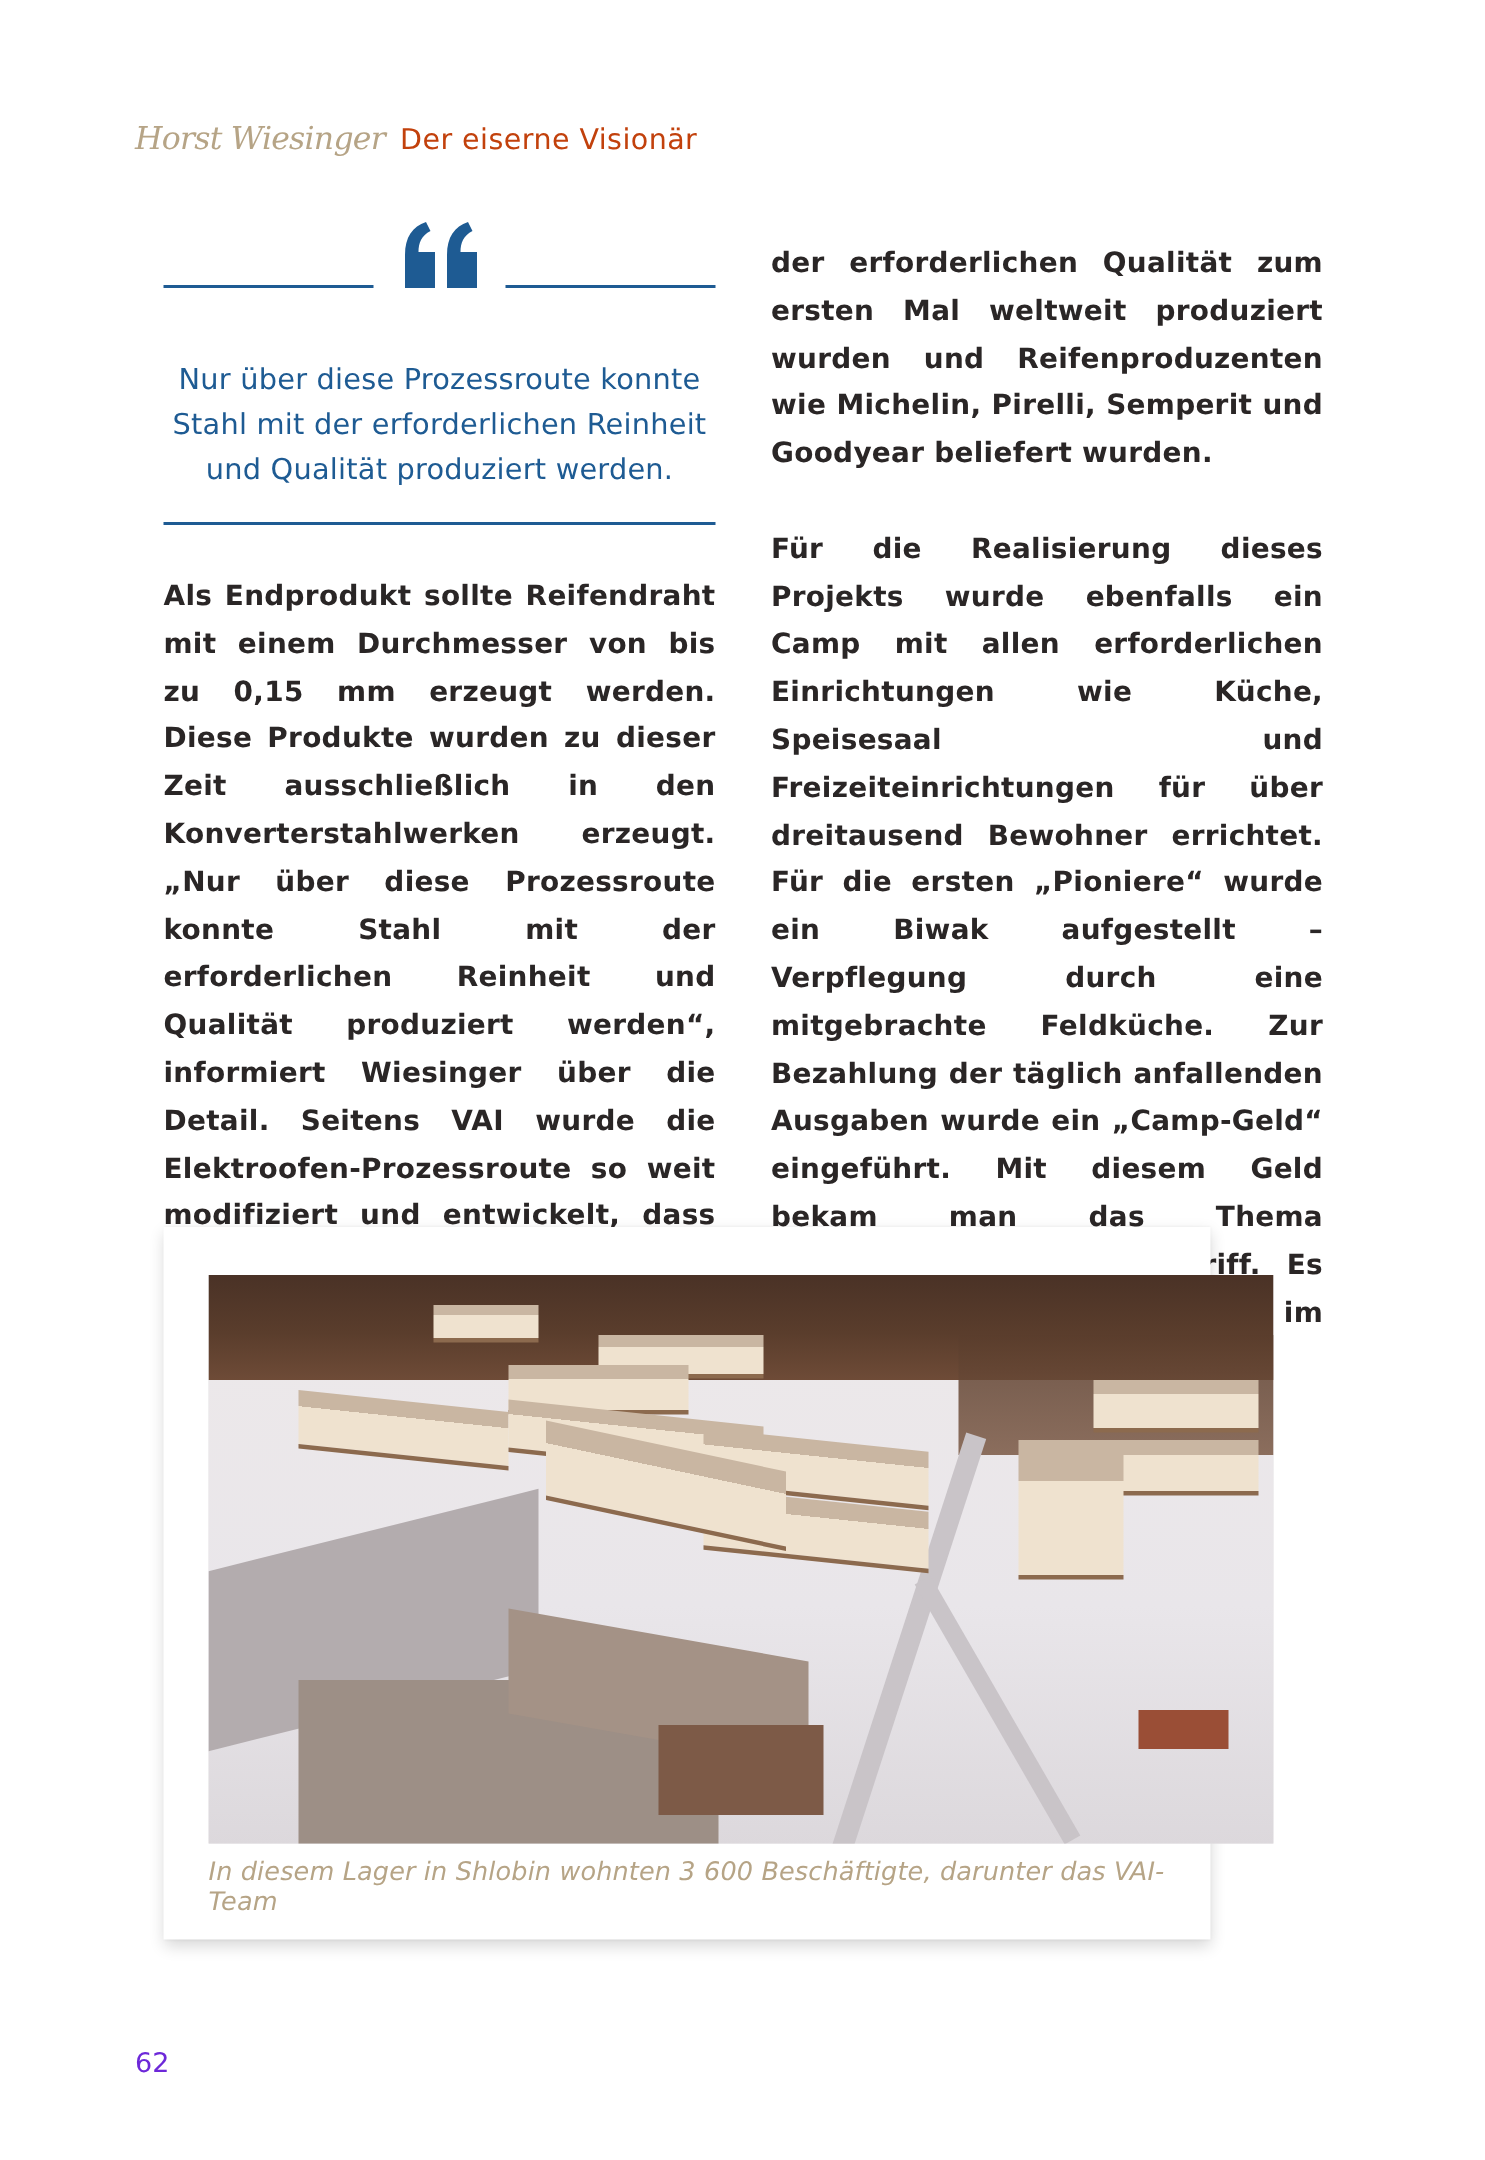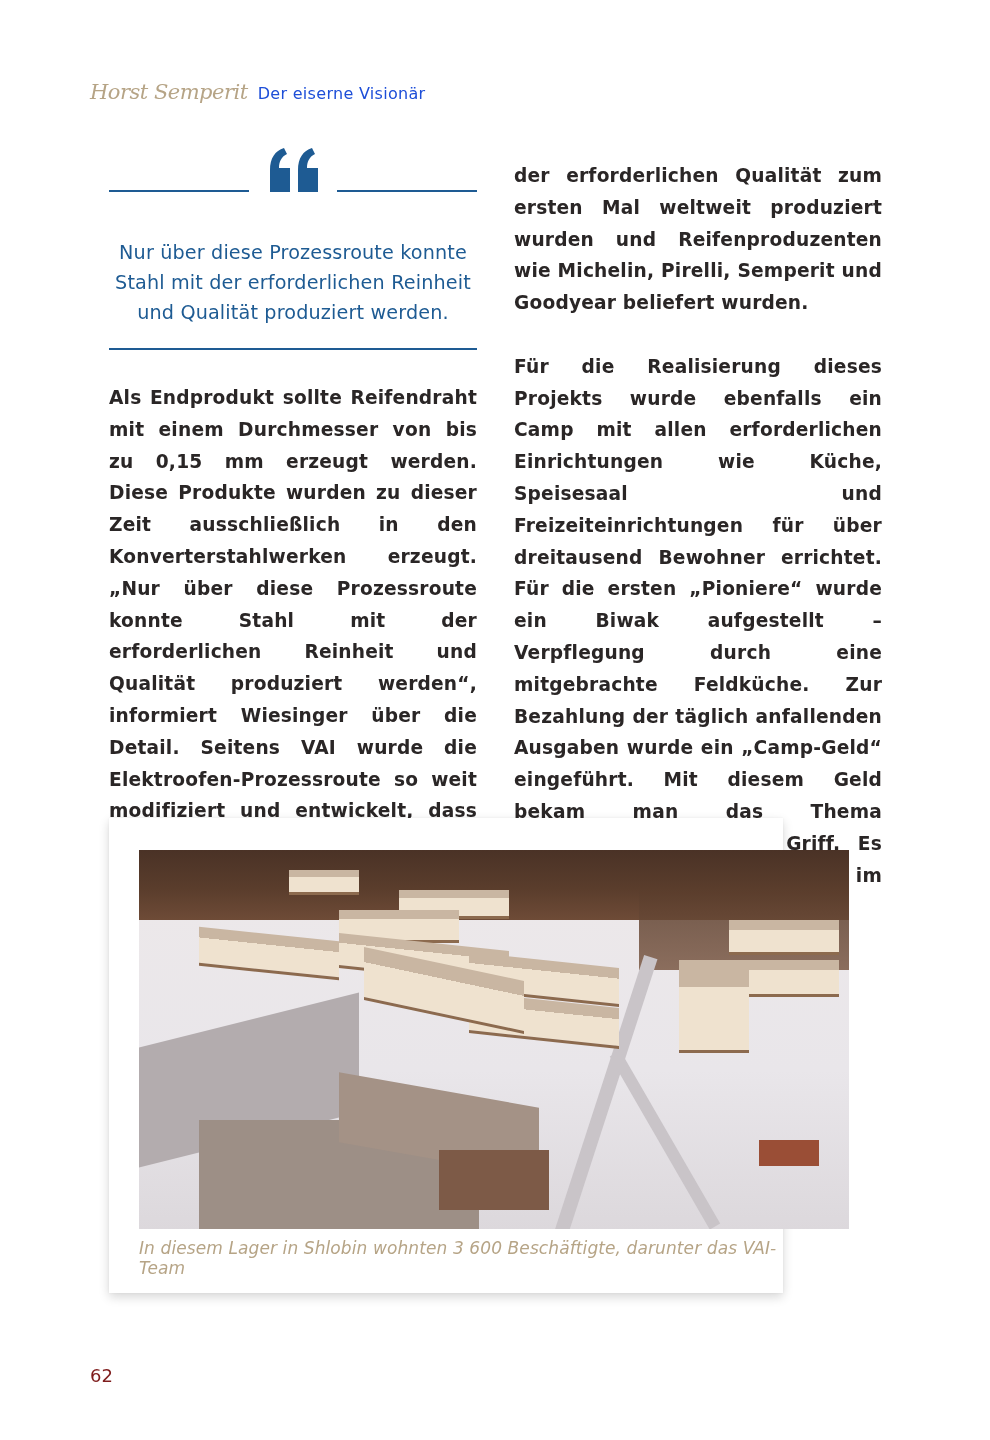--- a/index.html
+++ b/index.html
@@ -2,65 +2,65 @@
 <html><head>
 <meta charset="utf-8">
 <style>
   html, body { margin: 0; padding: 0; background: #ffffff; }
   body { width: 990px; height: 1440px; position: relative; overflow: hidden;
          font-family: "DejaVu Sans", sans-serif; color: #2a2626; }
 
   .running-head { position: absolute; left: 90px; top: 80px; height: 40px; display: flex; align-items: baseline; }
   .running-head .author { font-family: "DejaVu Serif", serif; font-style: italic; font-size: 21px;
       color: #b6a486; letter-spacing: -0.5px; margin-right: 10px; font-weight: 300; }
-  .running-head .title { font-size: 16px; color: #1d4ed8; letter-spacing: 0.3px; }
+  .running-head .title { font-size: 19px; color: #c2410c; letter-spacing: 0.3px; }
 
   .col { position: absolute; width: 368px; font-size: 18.6px; line-height: 31.8px;
          text-align: justify; letter-spacing: 0.2px; font-weight: bold; }
   .col p { margin: 0; }
   .col.left { left: 109px; }
   .col.right { left: 514px; }
 
   .pullquote { position: absolute; left: 109px; top: 148px; width: 368px; }
   .pq-top { position: relative; height: 46px; }
   .pq-top .rule { position: absolute; top: 42px; height: 2px; width: 140px; background: #1e5b93; }
   .pq-top .rule.l { left: 0; }
   .pq-top .rule.r { right: 0; }
   .pq-top .qmark { position: absolute; left: 157px; top: 0; width: 56px; height: 44px; }
   .pq-text { margin-top: 44px; font-size: 19.2px; line-height: 30px; color: #1e5b93;
       text-align: center; letter-spacing: 0.15px; }
   .pq-bottom { margin-top: 20px; height: 2px; background: #1e5b93; }
 
   .photo-card { position: absolute; left: 109px; top: 818px; width: 674px; height: 475px;
-      background: #ffffff; box-shadow: 0 4px 10px rgba(0,0,0,0.16), 0 0 2px rgba(0,0,0,0.06); }
+      background: #ffffff; box-shadow: 0 4px 10px rgba(0,0,0,0.16), 0 0 2px rgba(0,0,0,0.06); padding-left: 24px; }
   .photo { position: absolute; left: 30px; top: 32px; width: 710px; height: 379px; overflow: hidden;
       background: #e6e3e6; }
   .caption { position: absolute; left: 30px; top: 420px; font-size: 17px; font-style: italic;
       color: #b6a486; letter-spacing: 0.1px; }
 
-  .page-number { position: absolute; left: 90px; top: 1365px; font-size: 18px; color: #7f1d1d; }
+  .page-number { position: absolute; left: 90px; top: 1365px; font-size: 18px; color: #6d28d9; }
 
   
   .forest { position: absolute; left: 0; top: 0; width: 100%; height: 70px;
       background: linear-gradient(180deg, #4a3226 0%, #5a3d2c 55%, #6e4b37 100%); }
   .forest2 { position: absolute; right: 0; top: 40px; width: 210px; height: 80px;
       background: linear-gradient(180deg, #5a3d2c, #7a5844); opacity: 0.85; }
   .snow { position: absolute; left: 0; top: 60px; width: 100%; height: 320px;
       background: linear-gradient(180deg, #ece8ea 0%, #e9e6ea 50%, #dcd8dc 100%); }
   .bld { position: absolute; background: linear-gradient(180deg, #c9b6a2 0 30%, #efe2cf 30% 100%);
       border-bottom: 3px solid #8c6a4e; }
   .roof { position: absolute; background: #9e9088; }
   .road { position: absolute; background: #c9c4c8; }
   .darkhall { position: absolute; background: #7d5a47; }
 </style>
 </head>
 <body>
 
 <header class="running-head">
-  <span class="author">Horst Semperit</span>
+  <span class="author">Horst Wiesinger</span>
   <span class="title">Der eiserne Visionär</span>
 </header>
 
 <aside class="pullquote">
   <div class="pq-top">
     <div class="rule l"></div>
     <svg class="qmark" viewBox="0 0 56 44">
       <path d="M4 44 V22 C4 10 9 3 18 0 L21 6 C15 9 13 14 13 20 H24 V44 Z" fill="#1e5b93"></path>
       <path d="M32 44 V22 C32 10 37 3 46 0 L49 6 C43 9 41 14 41 20 H52 V44 Z" fill="#1e5b93"></path>
     </svg>

